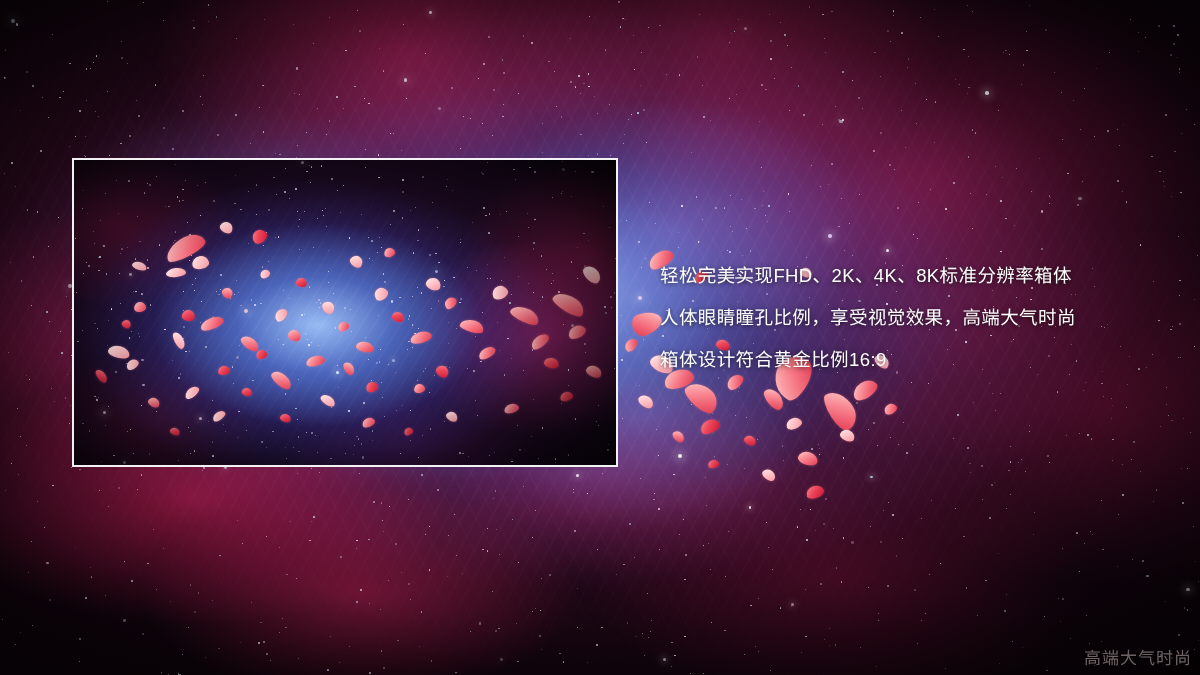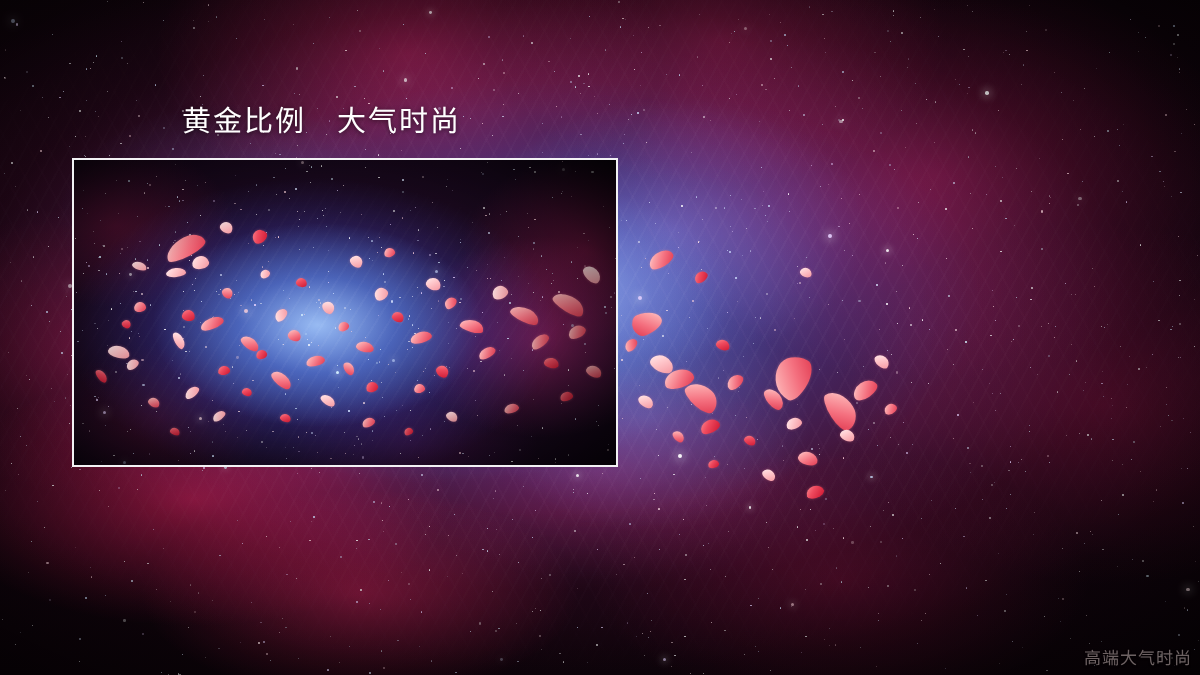--- a/index.html
+++ b/index.html
@@ -1328,21 +1328,20 @@
       <i class="star" style="left:693.3px;top:388.7px;width:1.8px;height:1.8px;background:#ffe2e8;opacity:0.88;"></i>
       <i class="star" style="left:506.8px;top:442.8px;width:1.3px;height:1.3px;background:#ffd4de;opacity:0.62;"></i>
       <i class="star" style="left:416.2px;top:281.1px;width:1.3px;height:1.3px;background:#cfe0ff;opacity:0.95;"></i>
       <i class="star" style="left:663.1px;top:658.2px;width:3.2px;height:3.2px;background:#e8d2ff;opacity:0.83;box-shadow:0 0 7.7px 1.6px rgba(255,255,255,0.42);"></i>
       <i class="star" style="left:1158.0px;top:319.5px;width:1.6px;height:1.6px;background:#ffffff;opacity:0.80;"></i>
       <i class="star" style="left:283.7px;top:252.6px;width:1.1px;height:1.1px;background:#dbe6ff;opacity:0.70;"></i>
       <i class="star" style="left:626.8px;top:622.1px;width:1.6px;height:1.6px;background:#e8d2ff;opacity:0.37;"></i>
     </div>
   <div class="bg-layer" id="bg-vignette"></div>
 
-  <div id="headline">黄金比例　大气时尚</div>
 
   <div id="photo-frame">
     <div id="frame-inner">
       <div id="frame-neb"></div>
       <div id="frame-wisp"></div>
       <div class="starfield" id="stars-frame">
           <i class="star" style="left:338.1px;top:164.4px;width:1.2px;height:1.2px;background:#dbe6ff;opacity:0.82;"></i>
           <i class="star" style="left:278.5px;top:293.8px;width:1.3px;height:1.3px;background:#ffffff;opacity:0.32;"></i>
           <i class="star" style="left:540.7px;top:97.5px;width:1.4px;height:1.4px;background:#ffe2e8;opacity:0.86;"></i>
           <i class="star" style="left:371.6px;top:26.4px;width:1.1px;height:1.1px;background:#ffffff;opacity:0.70;"></i>
@@ -1884,16 +1883,21 @@
       <i class="petal pale" style="left:874px;top:356px;width:16px;height:11px;transform:rotate(40deg);"></i>
       <i class="petal" style="left:884px;top:404px;width:13px;height:10px;transform:rotate(-30deg);"></i>
       <i class="petal pale" style="left:762px;top:470px;width:14px;height:10px;transform:rotate(36deg);"></i>
       <i class="petal deep" style="left:708px;top:460px;width:11px;height:8px;transform:rotate(-16deg);"></i>
       <i class="petal" style="left:672px;top:432px;width:13px;height:9px;transform:rotate(44deg);"></i>
       <i class="petal deep" style="left:694px;top:272px;width:14px;height:10px;transform:rotate(-38deg);"></i>
       <i class="petal pale" style="left:800px;top:268px;width:12px;height:9px;transform:rotate(22deg);"></i>
       <i class="petal" style="left:624px;top:340px;width:14px;height:10px;transform:rotate(-50deg);"></i>
     </div>
 
+  <div id="body-copy">
+    <div class="line">轻松完美实现FHD、2K、4K、8K标准分辨率箱体</div>
+    <div class="line">人体眼睛瞳孔比例，享受视觉效果，高端大气时尚</div>
+    <div class="line">箱体设计符合黄金比例16:9</div>
+  </div>
 
   <div id="watermark">高端大气时尚</div>
 
 </div>
 
 </body></html>

